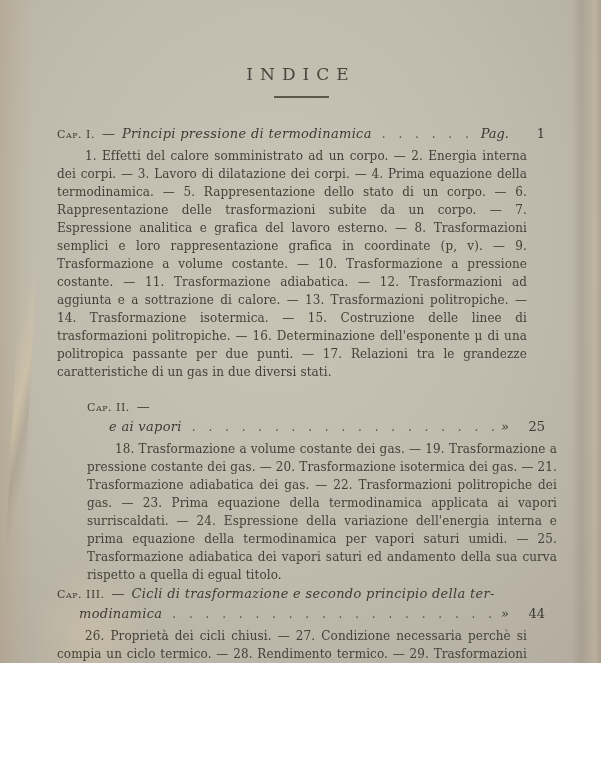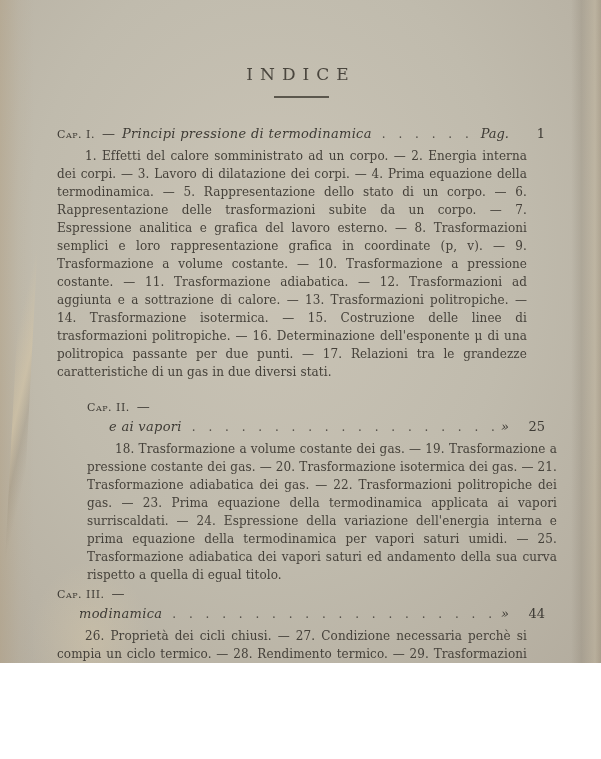--- a/index.html
+++ b/index.html
@@ -136,20 +136,21 @@
         <span class="pag-label">»</span>
         <span class="pag-num">25</span>
       </div>
       <p class="body">18. Trasformazione a volume costante dei gas. — 19. Trasformazione a pressione costante dei gas. — 20. Trasformazione isotermica dei gas. — 21. Trasformazione adiabatica dei gas. — 22. Trasformazioni politropiche dei gas. — 23. Prima equazione della termodinamica applicata ai vapori surriscaldati. — 24. Espressione della variazione dell'energia interna e prima equazione della termodinamica per vapori saturi umidi. — 25. Trasformazione adiabatica dei vapori saturi ed andamento della sua curva rispetto a quella di egual titolo.</p>
     </div>
 
     <div class="entry entry-2">
       <div class="head-row">
         <span class="cap">Cap. III.</span>
         <span class="dash">—</span>
+        <span class="ht">Cicli di trasformazione e secondo principio della ter-</span>
       </div>
       <div class="head-row">
         <span class="head-indent"></span>
         <span class="ht">modinamica</span>
         <span class="leader">. . . . . . . . . . . . . . . . . . . . . . . . . . . . . . . . . . . . . . . .</span>
         <span class="pag-label">»</span>
         <span class="pag-num">44</span>
       </div>
       <p class="body">26. Proprietà dei cicli chiusi. — 27. Condizione necessaria perchè si compia un ciclo termico. — 28. Rendimento termico. — 29. Trasformazioni e cicli reversibili. — 30. Principio di Clausius e degradazione di energia calorifica nell'esecuzione di un ciclo termico. — 31. Secondo principio della termodinamica o dei cicli di rendimento massimo. — Ciclo di Carnot. — 32. Espressione del rendimento di un ciclo di Carnot. — 33. Il ciclo di Carnot come ciclo di rendimento massimo.</p>
     </div>

